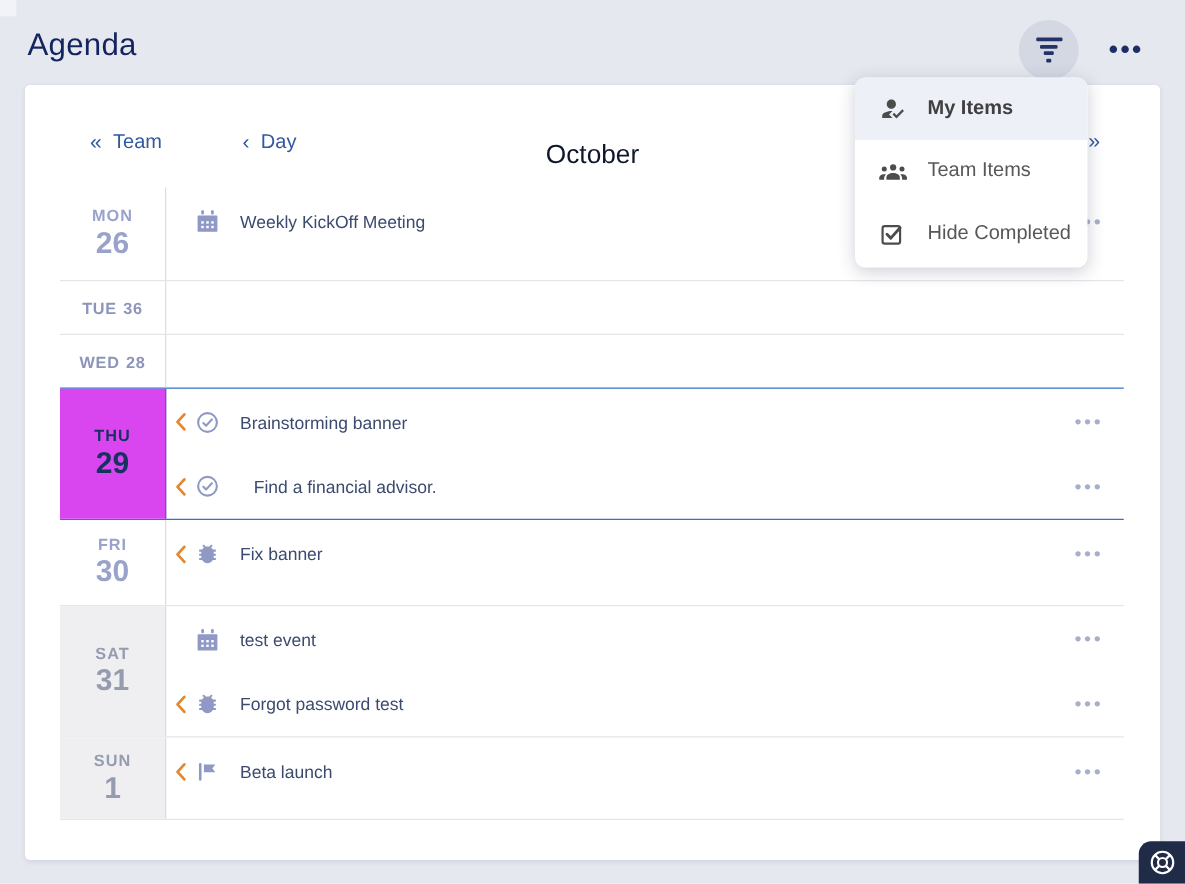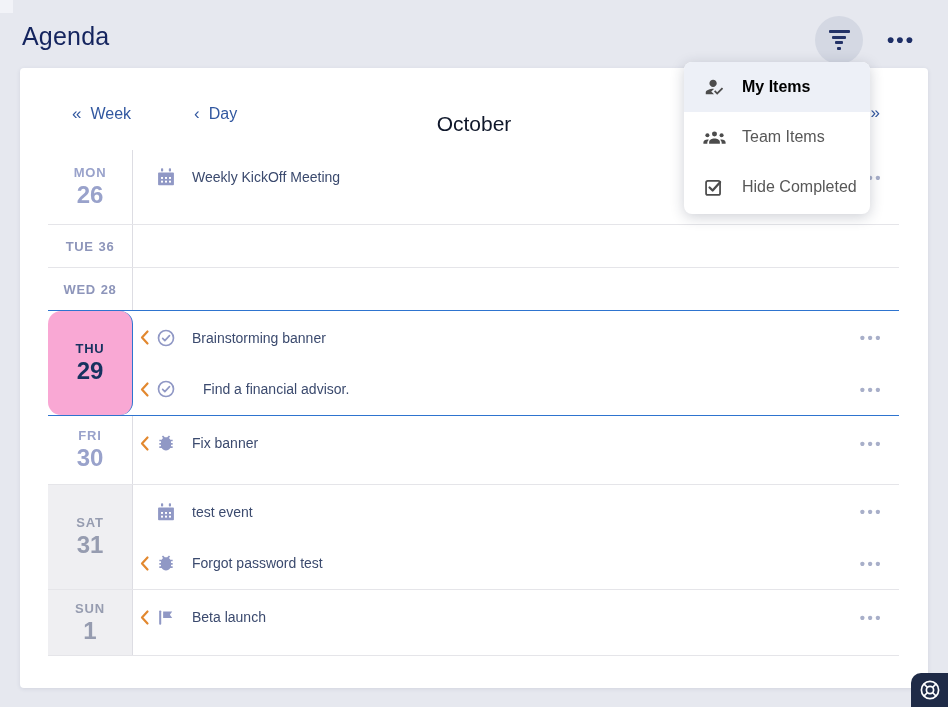--- a/index.html
+++ b/index.html
@@ -63,21 +63,21 @@
   .day-row.after-selected { border-top:none; }
   .day-row.last { border-bottom:1px solid #e5e5e9; }
 
   .day-cell {
     width:85px; border-right:1px solid #dddde3; flex:none;
     display:flex; flex-direction:column; align-items:center; justify-content:center;
   }
   .day-name { font-size:13px; font-weight:bold; letter-spacing:.8px; color:#99a2cb; }
   .day-num  { font-size:24px; font-weight:bold; color:#99a2cb; margin-top:1px; }
   .day-inline { font-size:13px; font-weight:bold; letter-spacing:.6px; color:#8d95ba; display:flex; gap:5px; }
-  .day-row.selected .day-cell { background:#f9a8d4; border-right-color:#2e74cf;border-radius:13px; }
+  .day-row.selected .day-cell { background:#d946ef; border-right-color:#2e74cf; }
   .day-row.selected .day-name, .day-row.selected .day-num { color:#16325f; }
   .day-row.weekend .day-cell { background:#efeff2; }
   .day-row.weekend .day-name, .day-row.weekend .day-num { color:#969cb0; }
 
   .events-col { flex:1; display:flex; flex-direction:column; padding:1px 0 0 6px; min-width:0; }
   .event { display:flex; align-items:center; height:52px; }
   .chev-slot { width:17px; flex:none; display:flex; align-items:center; }
   .evt-icon { width:26px; flex:none; display:flex; align-items:center; color:#9098c5; }
   .evt-label { margin-left:10px; font-size:14px; color:#3b4a6e; white-space:nowrap; }
   .evt-label.indent { margin-left:21px; }
@@ -90,21 +90,21 @@
   .dropdown {
     position:absolute; left:684px; top:62px; width:186px;
     background:#fff; border-radius:8px; z-index:20;
     box-shadow:0 3px 14px rgba(30,40,70,.22);
     overflow:hidden; padding-bottom:2px;
   }
   .dd-item { display:flex; align-items:center; height:50px; padding-left:19px; cursor:pointer; }
   .dd-item .dd-icon { width:24px; display:flex; align-items:center; color:#4c4c4c; }
   .dd-item .dd-label { margin-left:15px; font-size:16px; color:#575757; white-space:nowrap; }
   .dd-item.active { background:#edf0f7; }
-  .dd-item.active .dd-label { color:#000000; font-weight:bold; }
+  .dd-item.active .dd-label { color:#404040; font-weight:bold; }
 
   
   .help-widget {
     position:absolute; right:0; bottom:0; width:37px; height:34px;
     background:#1f2b47; border-radius:10px 0 0 0;
     display:flex; align-items:center; justify-content:center; cursor:pointer; z-index:30;
   }
 </style>
 </head>
 <body>
@@ -170,21 +170,21 @@
   </span>
 </div>
 
 <div class="header-more">•••</div>
 
 <div class="card">
 
   <div class="cal-header">
     <div class="nav-link nav-week">
       <span class="arrow">«</span>
-      <span>Week</span>
+      <span>Team</span>
     </div>
     <div class="nav-link nav-day">
       <span class="arrow">‹</span>
       <span>Day</span>
     </div>
     <div class="month-title">October</div>
     <div class="nav-next">
       <span>»</span>
     </div>
   </div>

